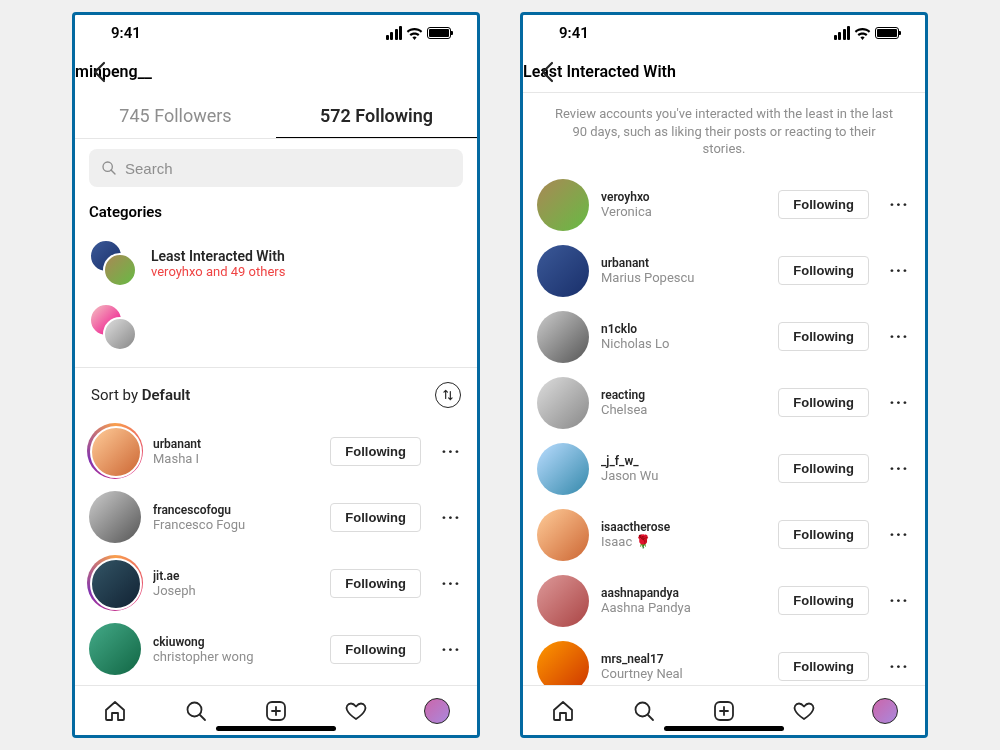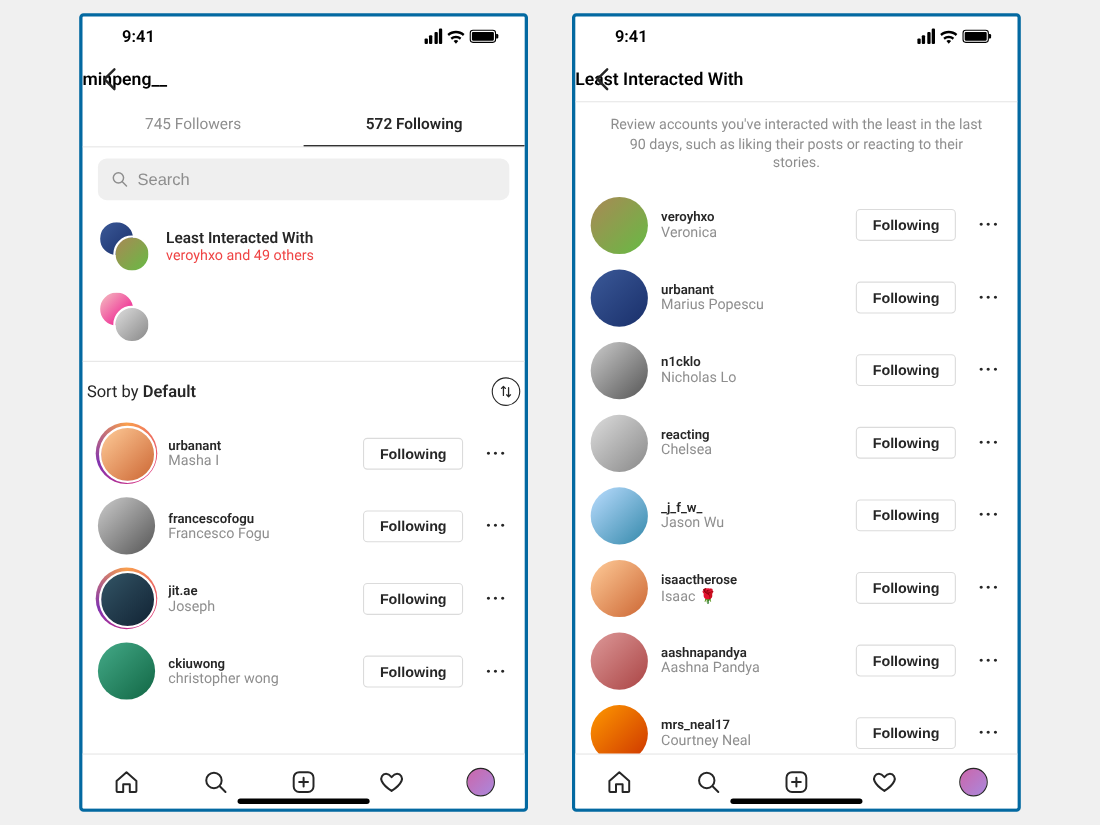--- a/index.html
+++ b/index.html
@@ -63,21 +63,21 @@
     transform: translateY(-50%);
     width: 24px; height:24px;
     display:flex;align-items:center;justify-content:center;
     cursor:pointer;
   }
   .header-title { font-size: 16px; font-weight: 600; }
   
   .tabs { display:flex; border-bottom:1px solid #e6e6e6; }
   .tab {
     flex:1; text-align:center; padding: 12px 0 11px;
-    font-size:14px; color:#8e8e8e; cursor:pointer;
+    font-size:18px; color:#8e8e8e; cursor:pointer;
     border-bottom: 1px solid transparent;
   }
   .tab.active { color:#262626; font-weight:600; border-bottom-color:#000; }
   
   .search-wrap { padding: 10px 14px; }
   .search {
     background:#efefef; border-radius:8px; height:38px;
     display:flex; align-items:center; gap:8px; padding:0 12px;
     color:#8e8e8e;
   }
@@ -101,21 +101,21 @@
     border:2px solid #fff;
   }
   .cat-avatars .av:first-child { left:0; top:0; }
   .cat-avatars .av:last-child { right:0; bottom:0; }
   .cat-text .t { font-size:14px; font-weight:600; color:#262626; }
   .cat-text .s { font-size:13px; color:#ef4444; }
   .divider { height:1px; background:#e6e6e6; margin-top:8px; }
   
   .sort-row {
     display:flex; align-items:center; justify-content:space-between;
-    padding: 14px 4px 10px;
+    padding: 14px 16px 10px;
   }
   .sort-row .lbl { font-size:15px; color:#262626; }
   .sort-row .lbl b { font-weight:600; }
   .sort-btn {
     width:26px;height:26px;border:1.5px solid #262626;border-radius:50%;
     display:flex;align-items:center;justify-content:center;cursor:pointer;
   }
   
   .user-row {
     display:flex; align-items:center; gap:12px;
@@ -221,20 +221,21 @@
   <div class="search-wrap">
     <div class="search">
       <svg width="16" height="16" viewBox="0 0 24 24">
           <circle cx="10" cy="10" r="7" fill="none" stroke="#8e8e8e" stroke-width="2"></circle>
           <line x1="15" y1="15" x2="21" y2="21" stroke="#8e8e8e" stroke-width="2" stroke-linecap="round"></line>
         </svg>
       <input type="text" placeholder="Search" style="">
     </div>
   </div>
 
+  <div class="section-h">Categories</div>
 
   <div class="cat-row">
     <div class="cat-avatars">
       <span class="av c1"></span>
         <span class="av c2"></span>
     </div>
     <div class="cat-text">
       <div class="t">Least Interacted With</div>
       <div class="s">veroyhxo and 49 others</div>
     </div>

